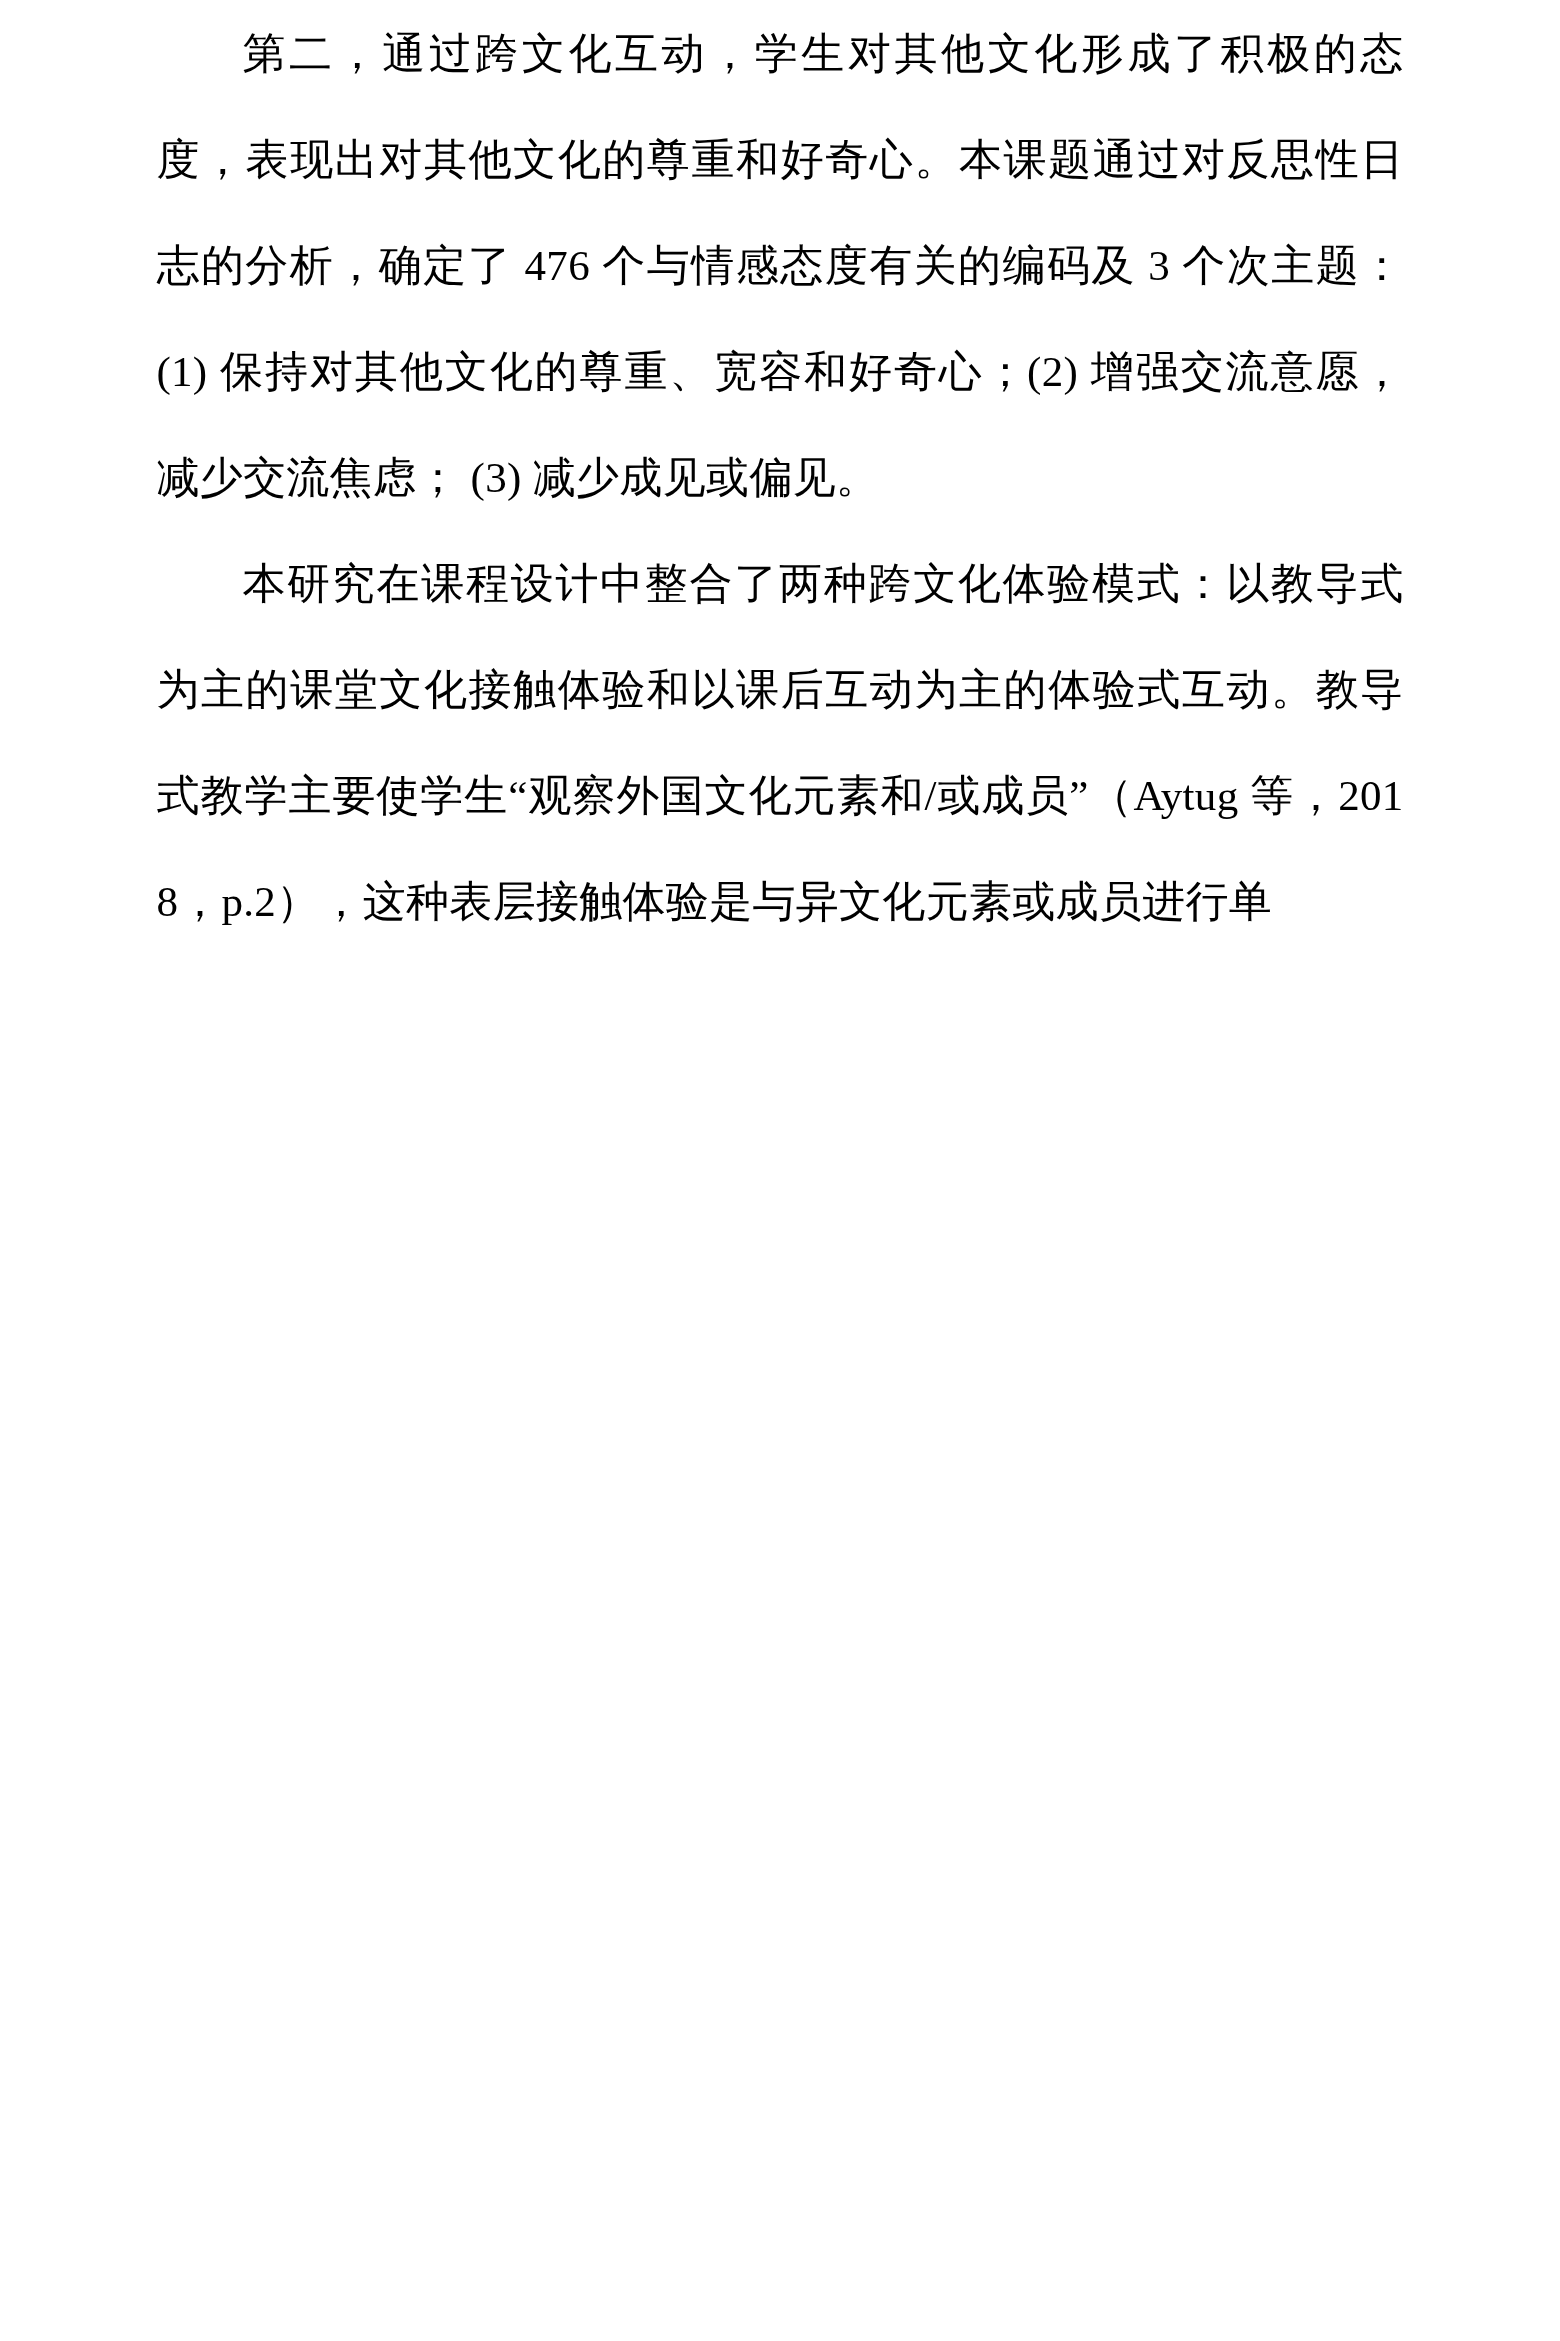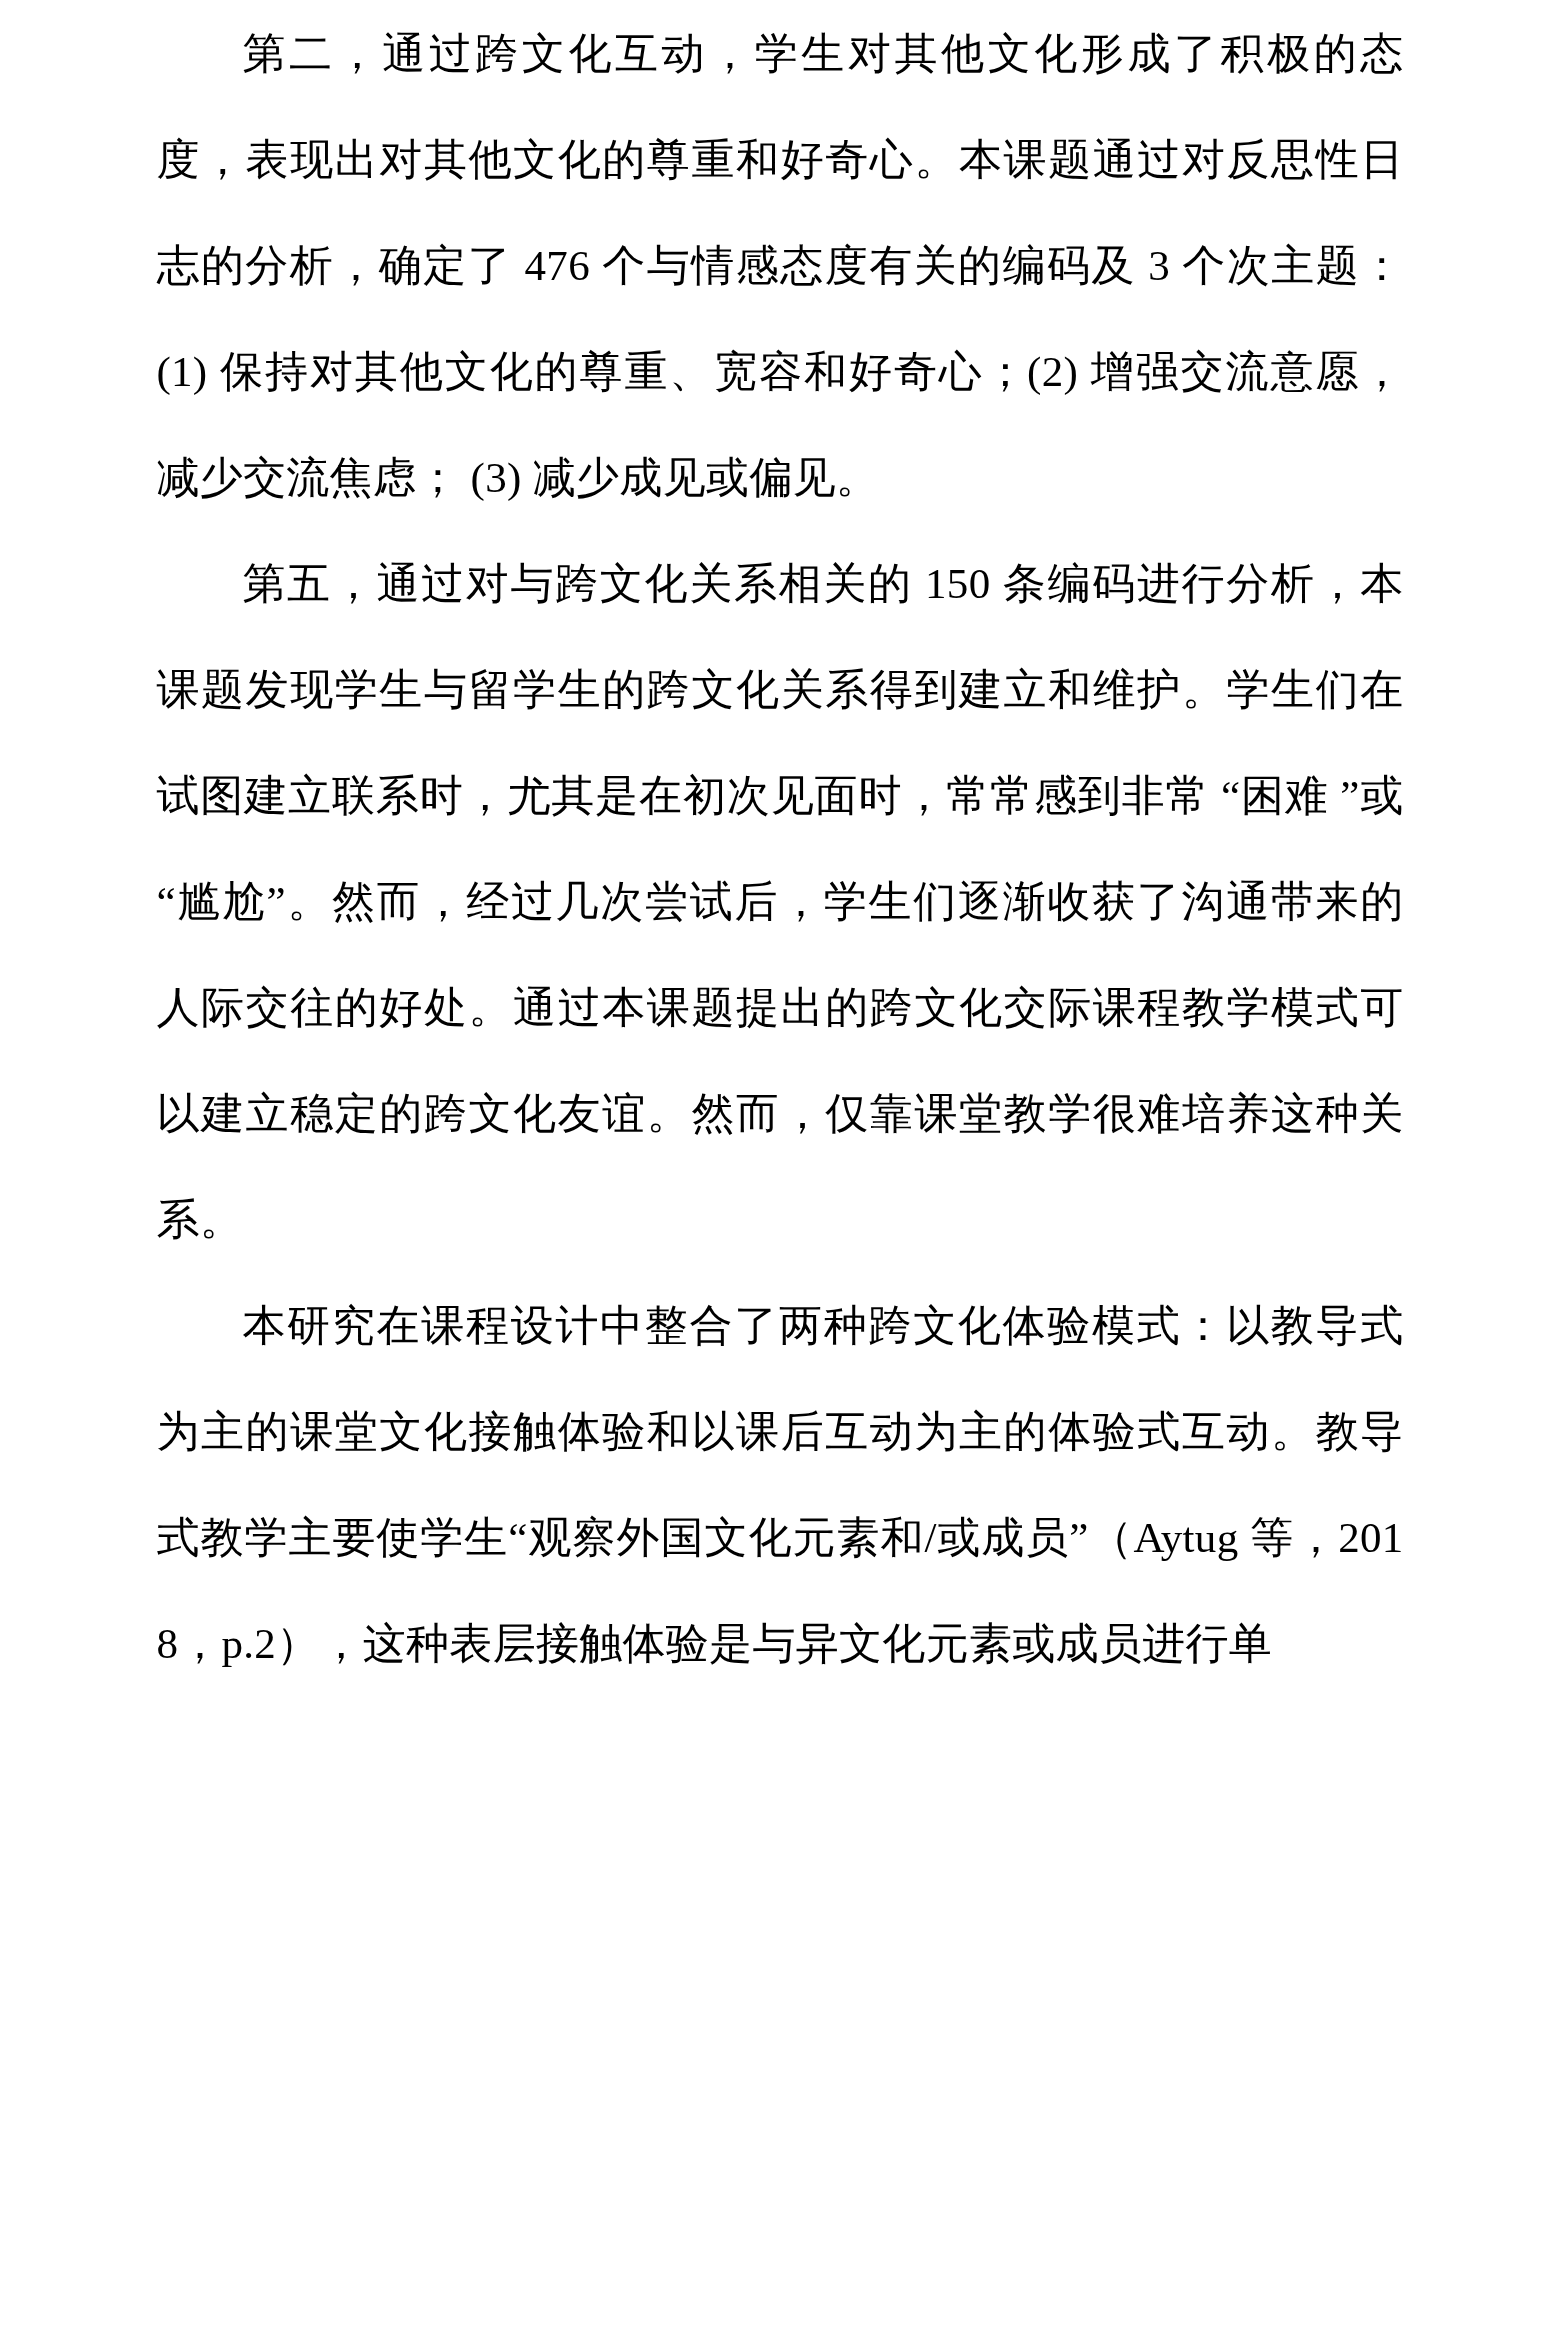--- a/index.html
+++ b/index.html
@@ -32,17 +32,16 @@
     text-indent: 2em;
     word-break: break-all;
   }
 </style>
 </head>
 <body>
 
 <div class="page">
   <div class="doc-body">
     <p>第二，通过跨文化互动，学生对其他文化形成了积极的态度，表现出对其他文化的尊重和好奇心。本课题通过对反思性日志的分析，确定了 476 个与情感态度有关的编码及 3 个次主题：(1) 保持对其他文化的尊重、宽容和好奇心；(2) 增强交流意愿，减少交流焦虑； (3) 减少成见或偏见。</p>
-    <p>第五，通过对与跨文化关系相关的 150 条编码进行分析，本课题发现学生与留学生的跨文化关系得到建立和维护。学生们在试图建立联系时，尤其是在初次见面时，常常感到非常 “困难 ”或 “尴尬”。然而，经过几次尝试后，学生们逐渐收获了沟通带来的人际交往的好处。通过本课题提出的跨文化交际课程教学模式可以建立稳定的跨文化友谊。然而，仅靠课堂教学很难培养这种关系。</p>
     <p>本研究在课程设计中整合了两种跨文化体验模式：以教导式为主的课堂文化接触体验和以课后互动为主的体验式互动。教导式教学主要使学生“观察外国文化元素和/或成员”（Aytug 等，2018，p.2），这种表层接触体验是与异文化元素或成员进行单</p>
   </div>
 </div>
 
 
 </body></html>

